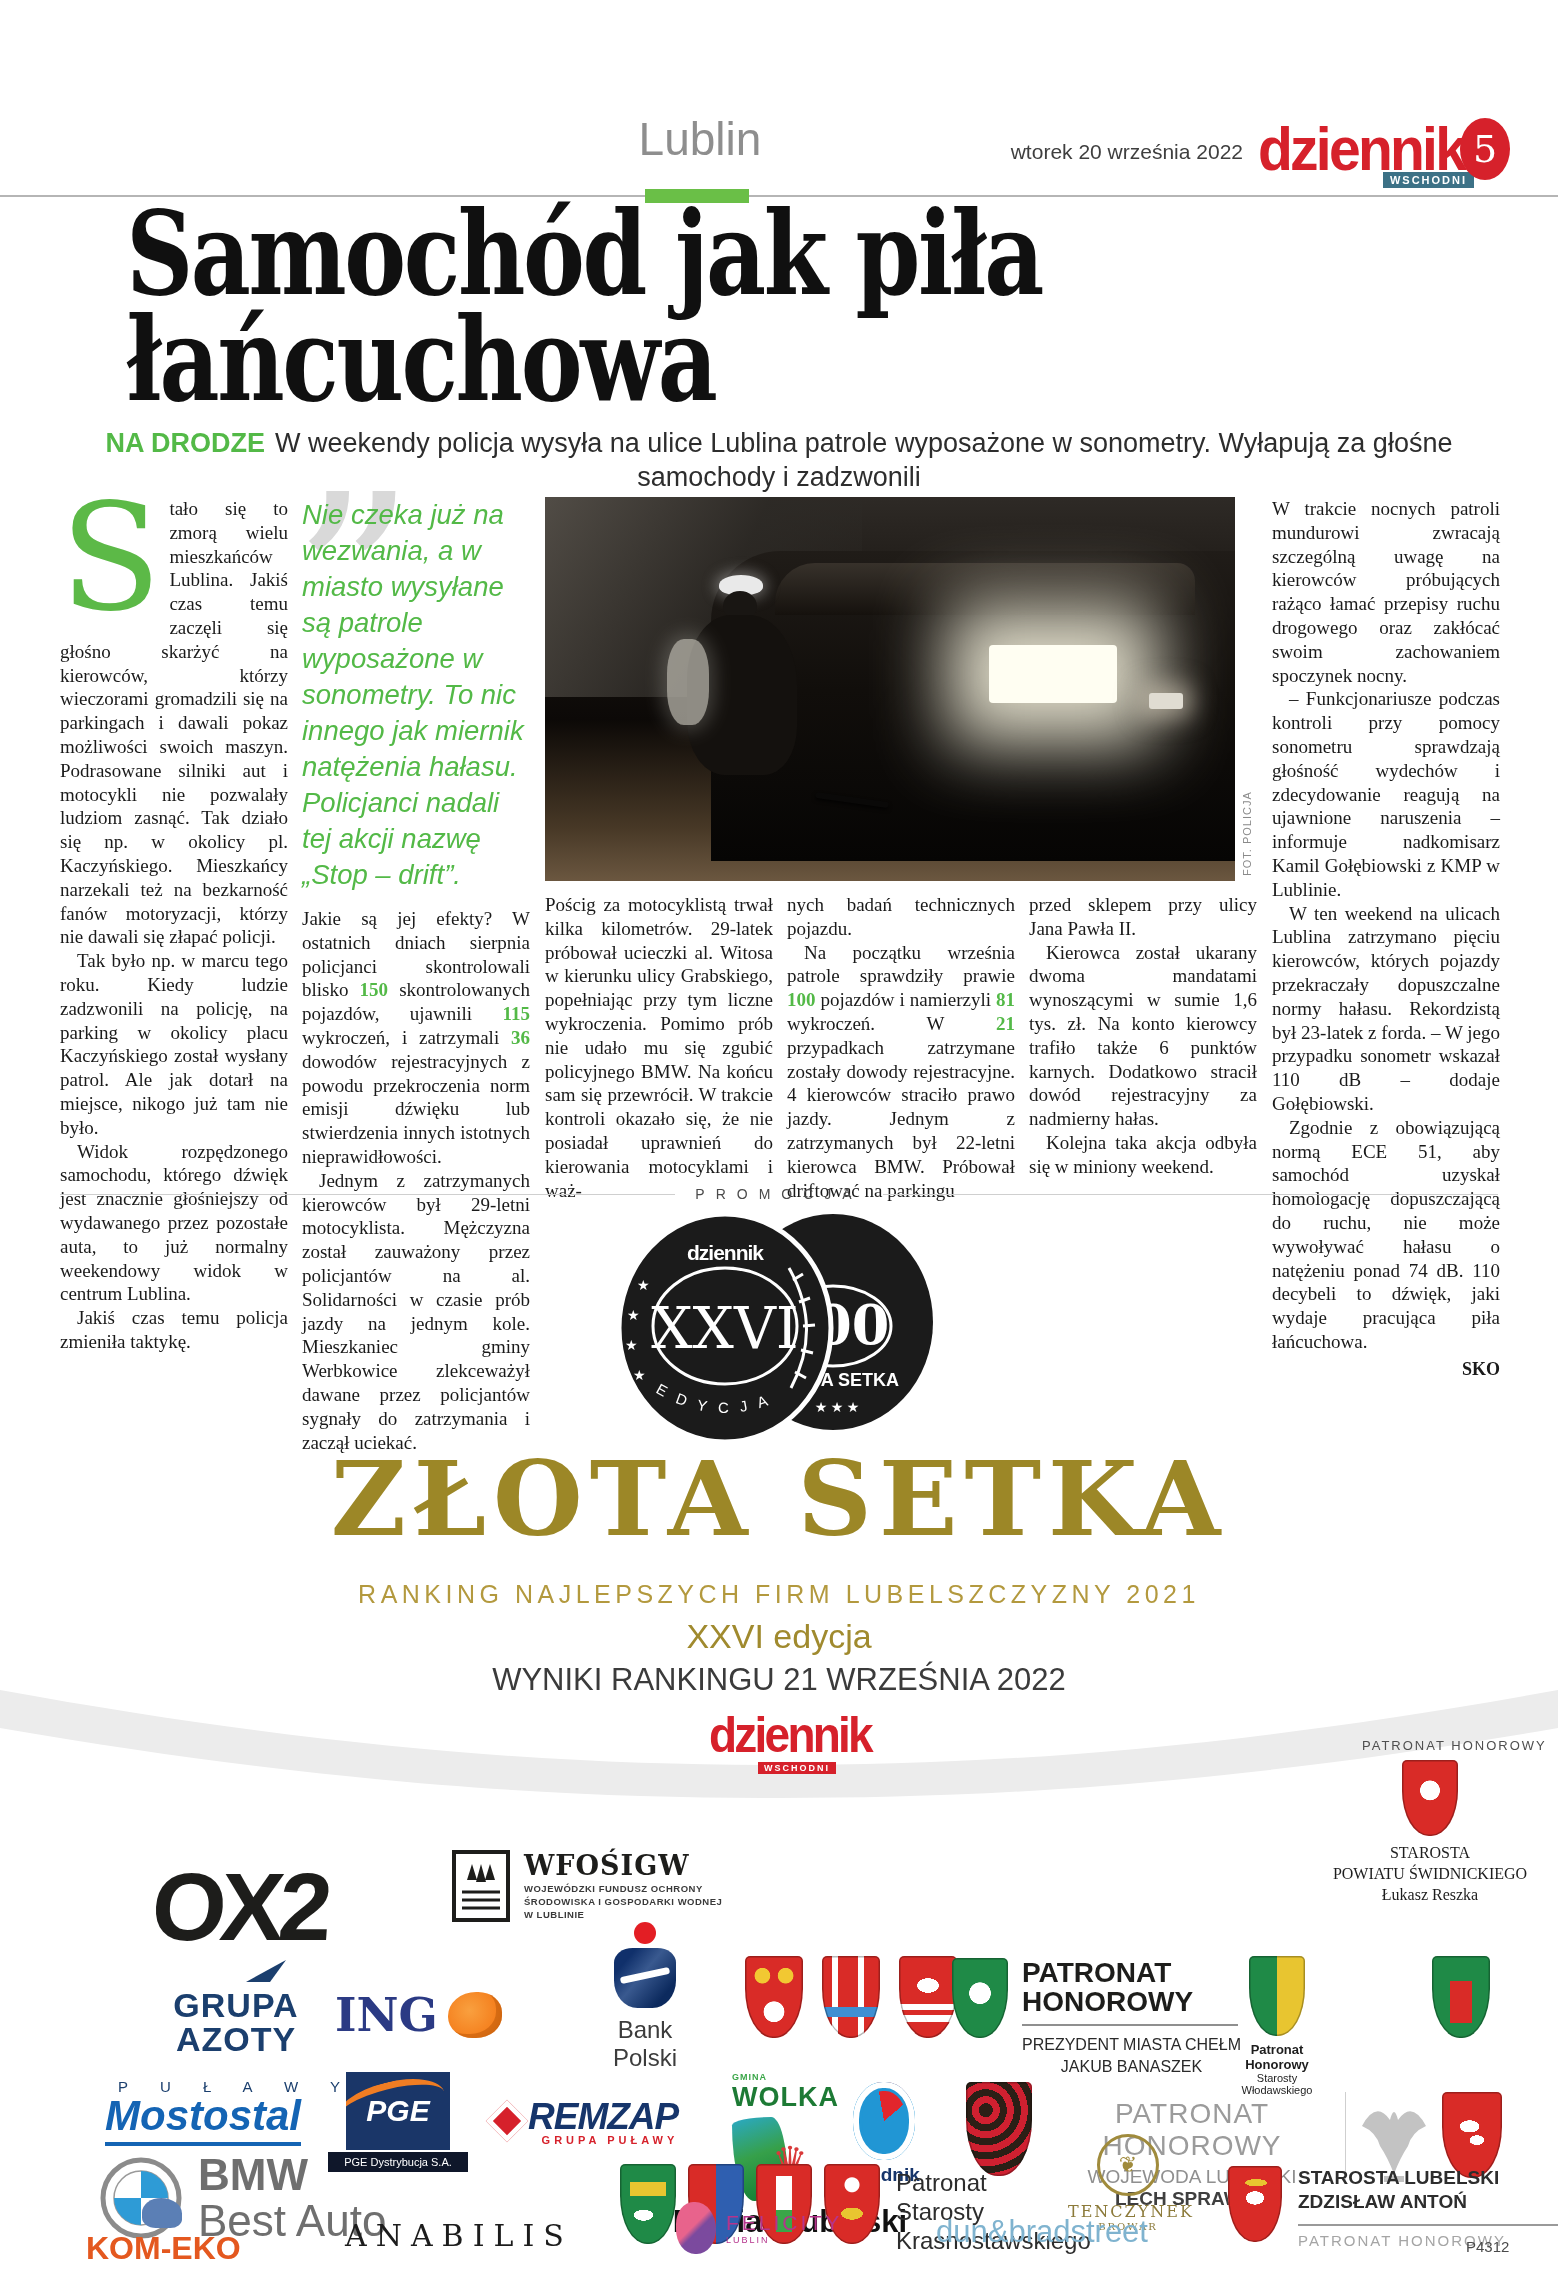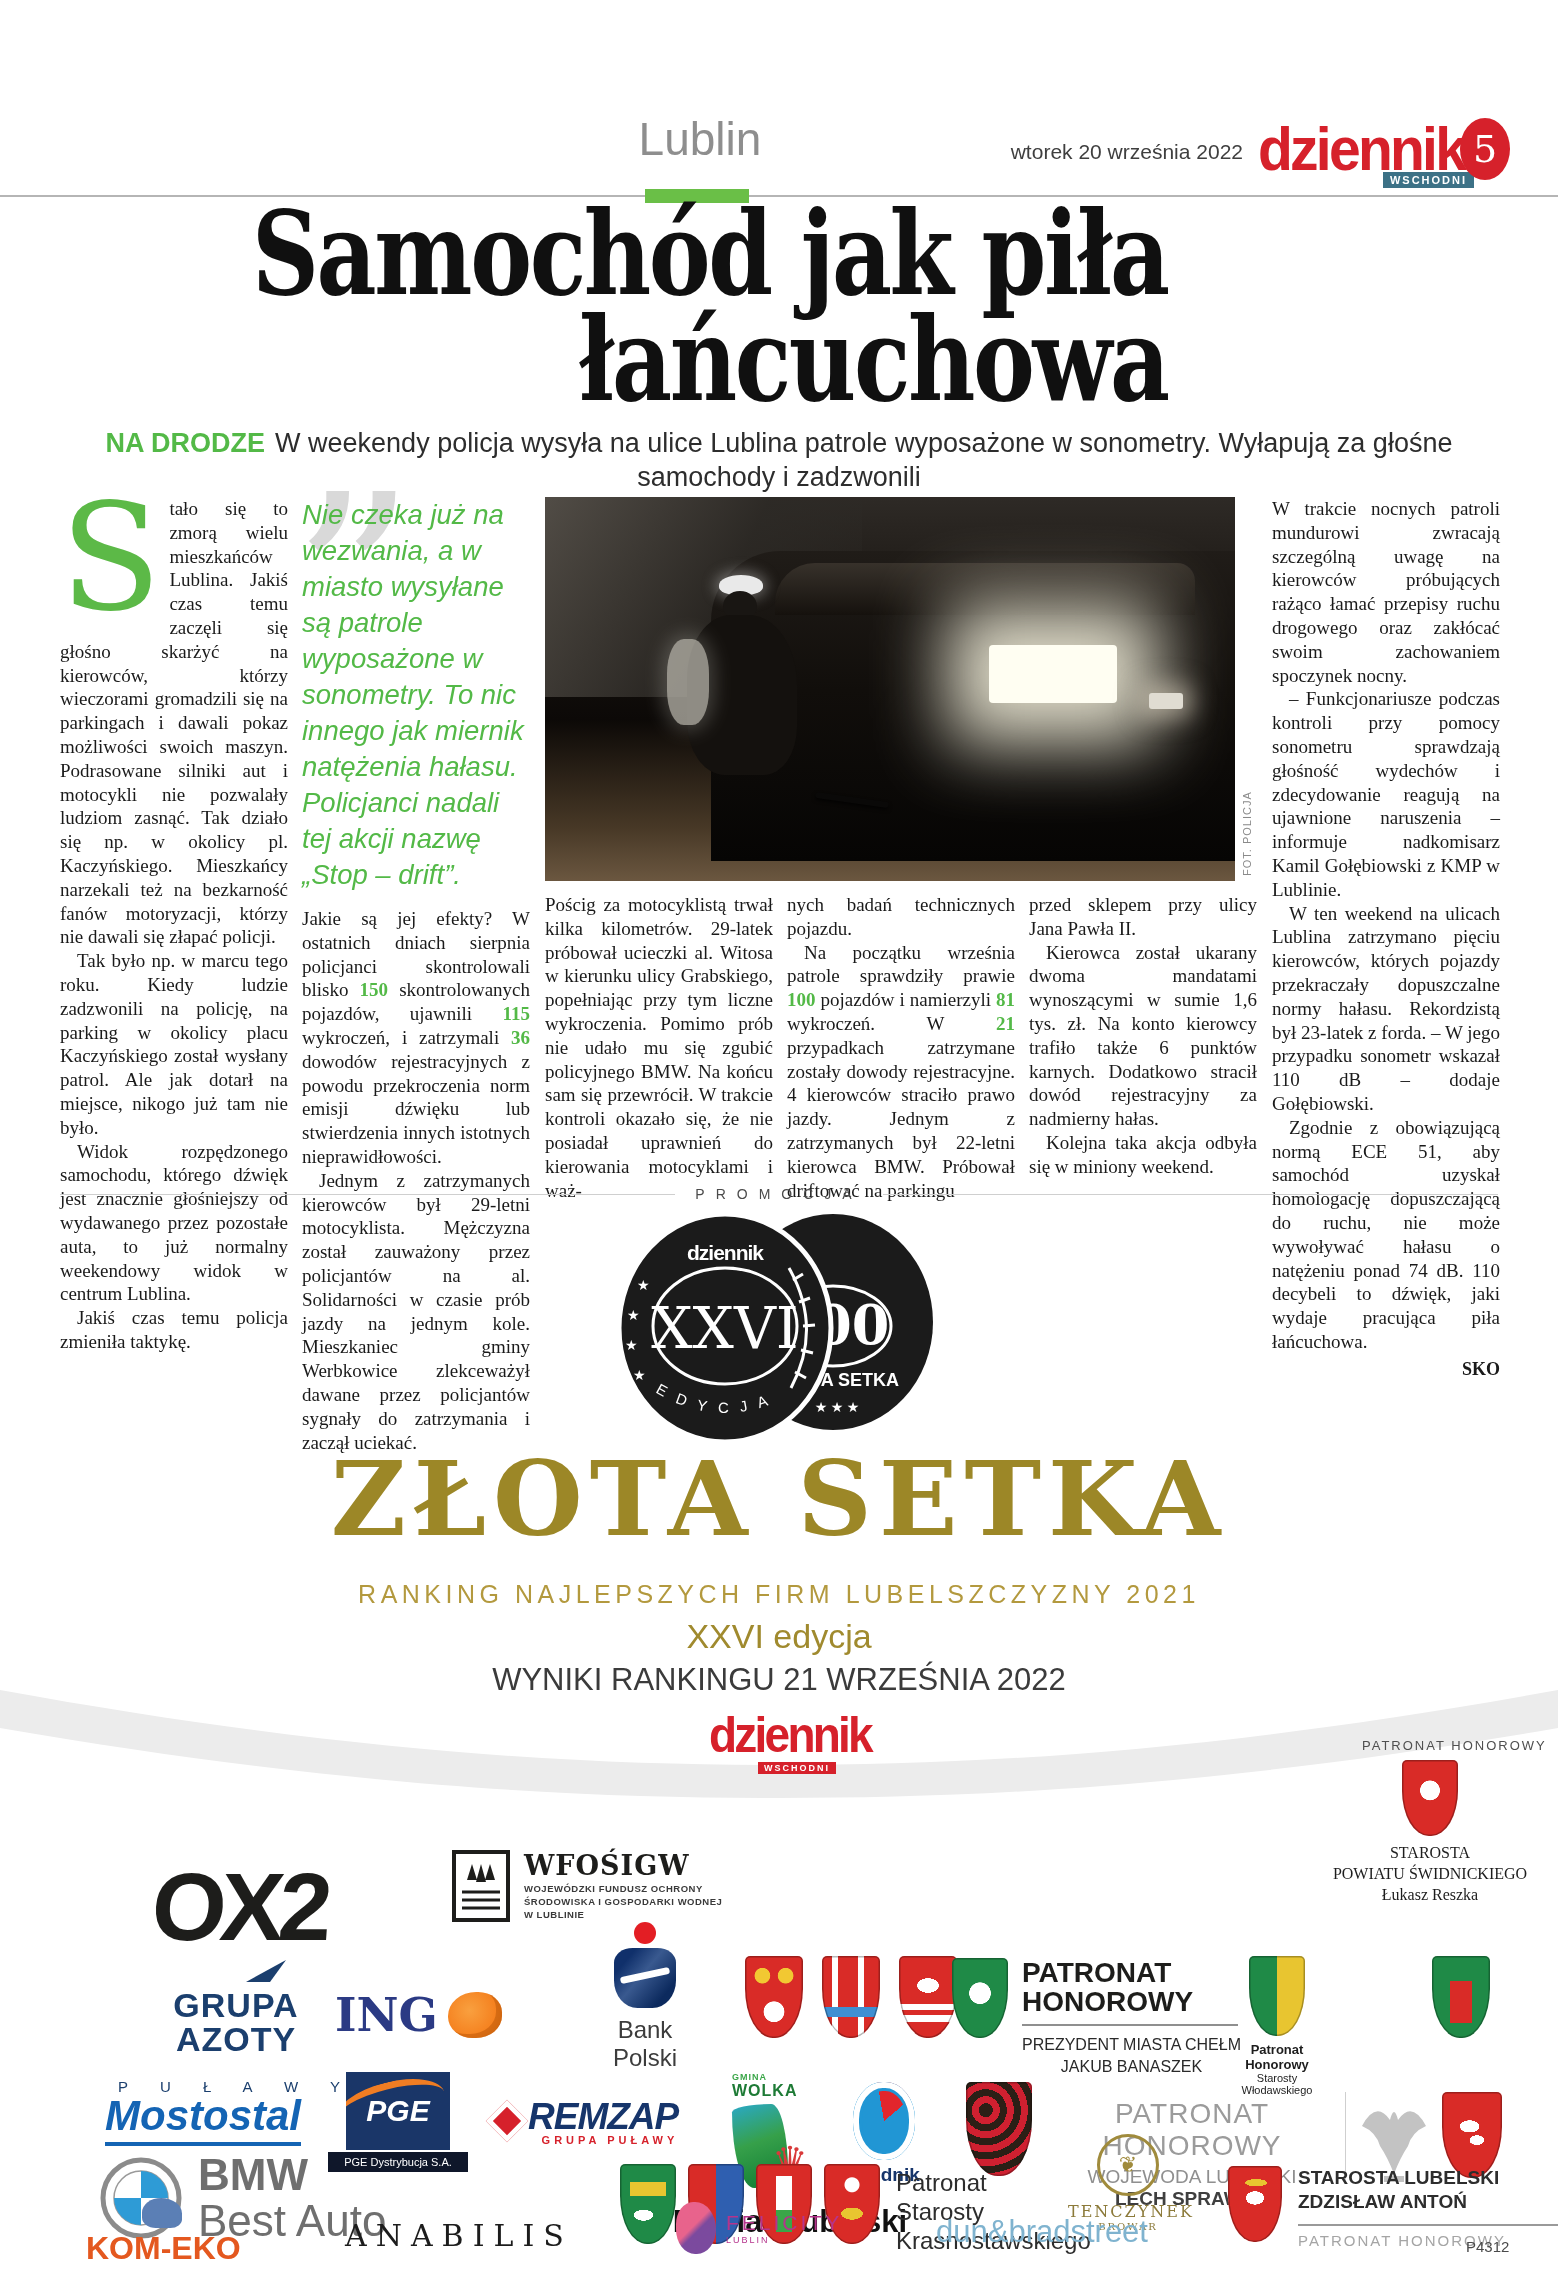--- a/index.html
+++ b/index.html
@@ -19,21 +19,21 @@
   .dz-logo-header{top:113px;left:1258px;}
   .dz-logo-header .dz-word{font-size:62px;}
   .dz-sub{position:absolute;font-family:"Liberation Sans",sans-serif;color:#fff;
     letter-spacing:2px;font-weight:bold;}
   .dz-sub-header{right:8px;bottom:-4px;background:#3c7186;font-size:11px;padding:2px 7px;}
   .page-circle{position:absolute;top:118px;left:1460px;width:50px;height:62px;border-radius:50%;
     background:#d6212b;color:#fff;display:flex;align-items:center;justify-content:center;
     font-size:38px;font-family:"DejaVu Serif",serif;}
 
   
-  .headline{position:absolute;top:200px;left:0;width:1262px;text-align:right;padding-left:32px;}
+  .headline{position:absolute;top:200px;left:0;width:1262px;text-align:left;}
   .hl-line{font-family:"DejaVu Serif",serif;font-weight:bold;font-size:116px;line-height:106px;
     letter-spacing:-3px;color:#101010;transform:scaleX(.8);transform-origin:50% 50%;}
   .lede{position:absolute;top:426px;left:80px;width:1398px;text-align:center;
     font-family:"Liberation Sans",sans-serif;font-size:27px;line-height:34px;color:#2d2d2d;}
   .kicker{color:#53b947;font-weight:bold;margin-right:10px;}
 
   
   .col{position:absolute;width:228px;font-size:19px;line-height:23.8px;text-align:justify;}
   .col p{margin:0;}
   .col p + p{text-indent:17px;}
@@ -137,21 +137,21 @@
   .pge-strip{width:140px;background:#0f172a;color:#fff;font-family:"Liberation Sans",sans-serif;
     font-size:11px;text-align:center;padding:4px 0;margin-top:2px;}
   .remzap{display:flex;align-items:center;gap:6px;}
   .remzap-mark{width:30px;height:30px;background:#d6212b;transform:rotate(45deg);
     box-shadow:inset 0 0 0 5px #fff,inset 0 0 0 10px #d6212b;}
   .remzap-name{font-family:"Liberation Sans",sans-serif;font-weight:bold;font-style:italic;
     font-size:37px;color:#16356b;letter-spacing:-1px;}
   .remzap-sub{font-family:"Liberation Sans",sans-serif;font-size:11px;letter-spacing:4px;
     color:#d6212b;font-weight:bold;text-align:right;margin-top:-4px;}
   .wolka-top{font-size:9px;color:#3aa648;letter-spacing:1px;font-weight:bold;}
-  .wolka-name{font-size:16px;color:#1d7a35;font-weight:bold;letter-spacing:1px;}
+  .wolka-name{font-size:27px;color:#1d7a35;font-weight:bold;letter-spacing:1px;}
   .wolka-swoosh{width:56px;height:84px;background:linear-gradient(160deg,#2aa9c9 0%,#36a04a 45%,#0f7a33 100%);
     border-radius:70% 30% 60% 40% / 10% 80% 20% 90%;margin-top:4px;}
   .swidnik-s{width:62px;height:78px;border-radius:48%;
     background:conic-gradient(from 210deg,#2196d4 0 140deg,#e2262c 140deg 200deg,#2196d4 200deg 360deg);
     box-shadow:inset 0 0 0 6px #fff,inset 0 0 0 9px #2196d4;}
   .swidnik-name{font-family:"Liberation Sans",sans-serif;font-weight:bold;font-size:19px;color:#16356b;text-align:center;margin-top:4px;}
   .bmw-wrap{display:flex;align-items:center;gap:16px;}
   .bmw-text{font-family:"Liberation Sans",sans-serif;font-size:44px;color:#6f6f6f;line-height:46px;}
   .bmw-text b{font-weight:bold;}
   .powiat{text-align:center;}

